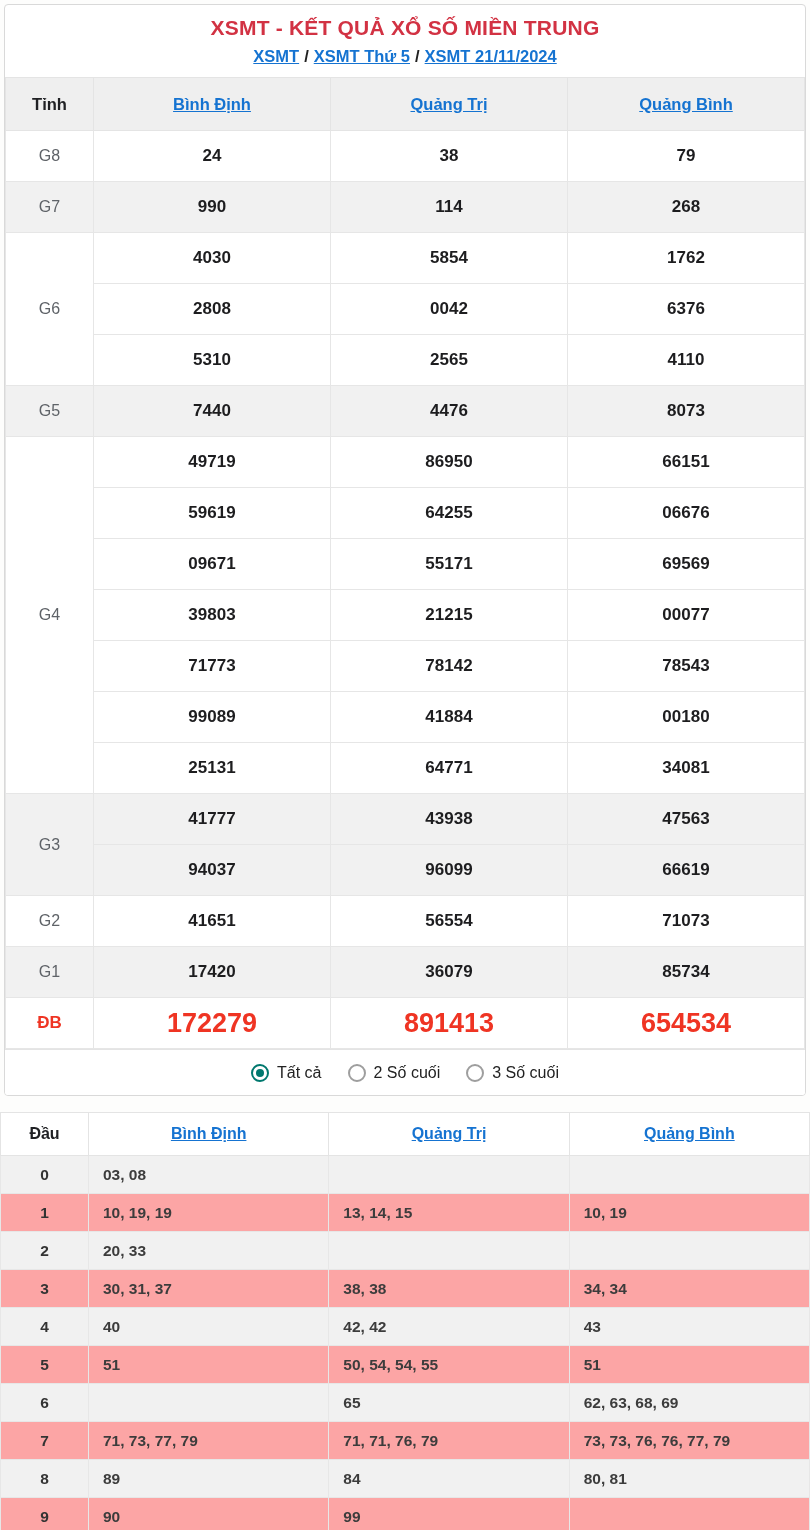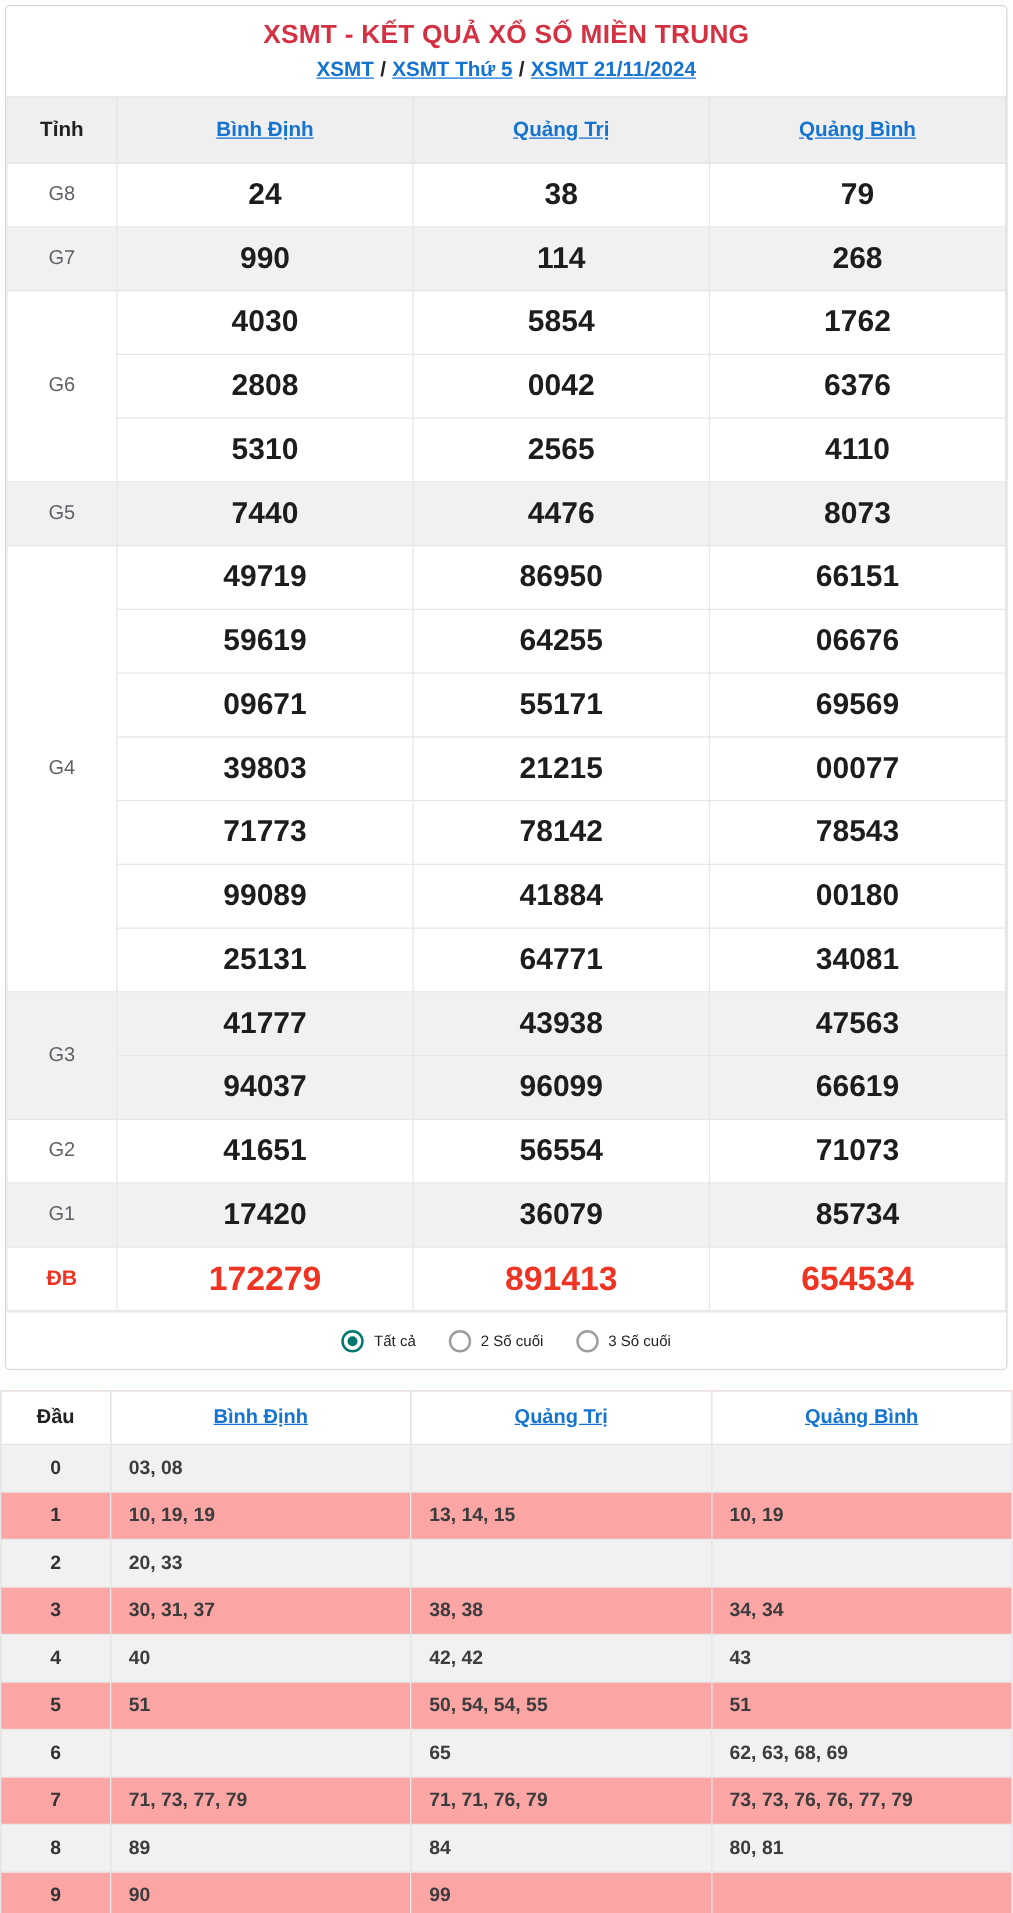--- a/index.html
+++ b/index.html
@@ -32,29 +32,29 @@
   .results-table thead tr{ background:var(--header-bg); height:53px; }
   .results-table th{
     border:1px solid var(--border); font-size:16.5px; color:#202124; font-weight:700;
   }
   .results-table th a{ color:var(--link-blue); text-decoration:underline; cursor:pointer; }
   .results-table td{ border:1px solid #e6e6e6; text-align:center; }
   .results-table td.prize-label{
     font-size:16px; color:var(--label-gray); font-weight:400;
   }
   .results-table td.num{
-    height:51px; font-size:24px; font-weight:700; color:var(--text-dark);
+    height:51px; font-size:17px; font-weight:700; color:var(--text-dark);
   }
   .results-table tr.shaded td{ background:var(--shaded-row); }
   .results-table tr.special td.num{ color:var(--special-red); font-size:27px; }
   .results-table tr.special td.prize-label{ color:var(--special-red); font-weight:700; font-size:17px; }
 
   .filter-row{
     display:flex; justify-content:center; align-items:center; gap:26px;
-    height:46px; border-top:1px solid var(--border); font-size:12px; color:#222; background:#fff;
+    height:46px; border-top:1px solid var(--border); font-size:16px; color:#222; background:#fff;
   }
   .radio-opt{ display:inline-flex; align-items:center; cursor:pointer; }
   .radio-circle{
     width:18px; height:18px; border-radius:50%; border:2px solid #9e9e9e;
     display:inline-flex; align-items:center; justify-content:center; margin-right:8px; background:#fff;
   }
   .radio-circle.checked{ border-color:var(--radio-teal); }
   .radio-circle.checked::after{
     content:""; width:8px; height:8px; border-radius:50%; background:var(--radio-teal);
   }

